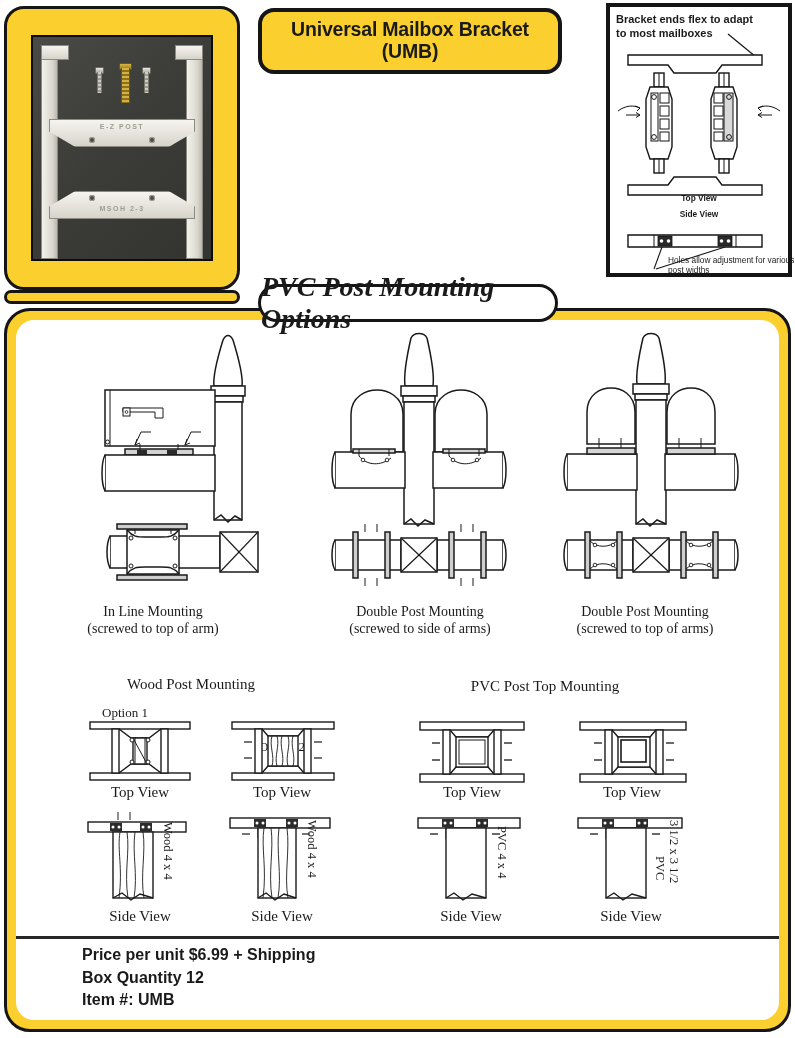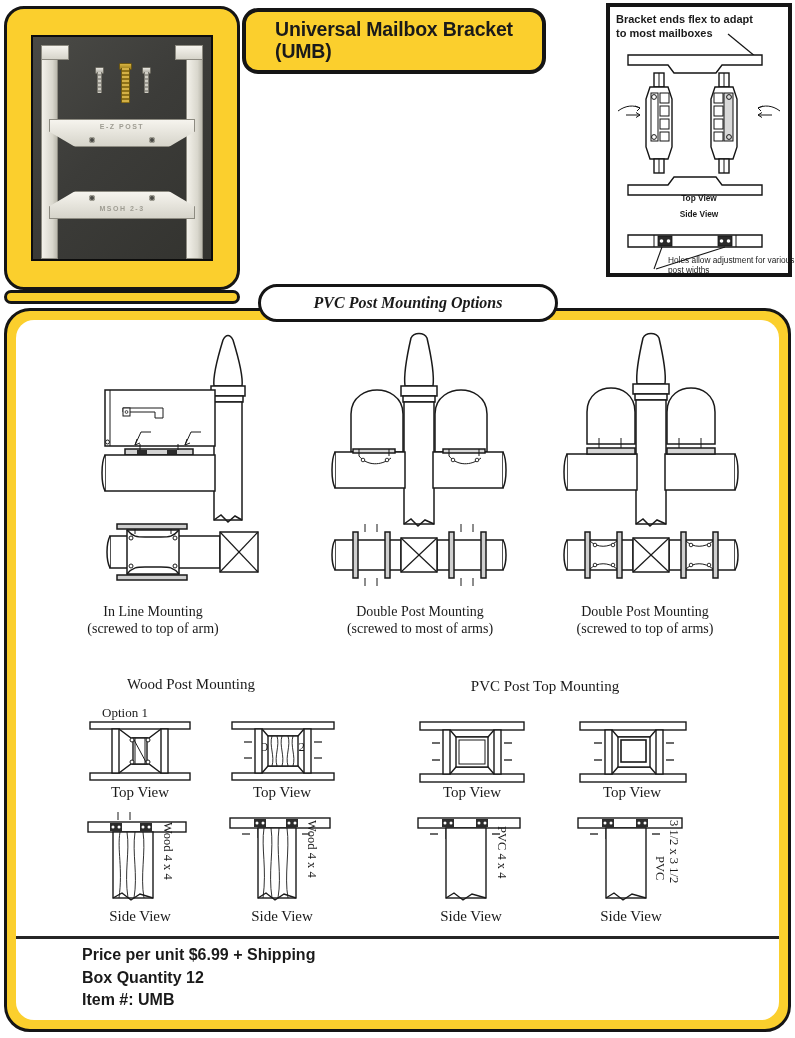--- a/index.html
+++ b/index.html
@@ -33,24 +33,24 @@
     background:linear-gradient(180deg,#e9e7e0,#a8a69c);border:1px solid #6e6c63;border-radius:1px;}
   .screw .shaft{position:absolute;top:5px;left:2px;right:2px;bottom:0;
     background:repeating-linear-gradient(180deg,#cfcdc4 0 2px,#9a9890 2px 4px);
     border-left:1px solid #7a786f;border-right:1px solid #7a786f;}
   .screw.brass .head{background:linear-gradient(180deg,#d8b441,#9b7d1d);border-color:#6c5712;}
   .screw.brass .shaft{background:repeating-linear-gradient(180deg,#d3b045 0 2px,#8d7119 2px 4px);
     border-left-color:#6c5712;border-right-color:#6c5712;}
 
   
   #title-banner{
-    position:absolute;left:242px;top:8px;width:304px;height:66px;
+    position:absolute;left:258px;top:8px;width:304px;height:66px;
     background:#FBCF2D;border:4px solid #151515;border-radius:16px;
     box-sizing:border-box;display:flex;align-items:center;justify-content:center;
-    text-align:left;line-height:1.12;
+    text-align:center;line-height:1.12;
   }
   #title-banner .t{font-size:19.5px;font-weight:bold;letter-spacing:-0.2px;}
 
   
   #description{
     position:absolute;left:280px;top:88px;width:288px;
     font-size:16.6px;line-height:1.32;letter-spacing:-0.1px;
   }
 
   
@@ -80,21 +80,21 @@
   #main-frame .inner{
     position:absolute;left:9px;top:9px;right:9px;bottom:9px;
     background:#fff;border-radius:18px;
   }
   #section-banner{
     position:absolute;left:258px;top:284px;width:300px;height:38px;
     background:#fff;border:3px solid #151515;border-radius:19px;box-sizing:border-box;
     display:flex;align-items:center;justify-content:center;z-index:5;
   }
   #section-banner .t{
-    font-family:"Liberation Serif",serif;font-style:italic;font-weight:bold;font-size:16px;
+    font-family:"Liberation Serif",serif;font-style:italic;font-weight:bold;font-size:28px;
   }
 
   
   .diagrams{position:absolute;left:0;top:0;right:0;bottom:0;}
   .caption{
     position:absolute;text-align:center;font-family:"Liberation Serif",serif;
     font-size:14px;line-height:1.18;
   }
   .sec-title{
     position:absolute;text-align:center;font-family:"Liberation Serif",serif;font-size:15px;
@@ -398,21 +398,21 @@
         <circle cx="164" cy="233" r="1.8" stroke-width="0.9"></circle>
       </g>
     </svg>
 
     <div class="caption" style="left:58px;top:604px;width:190px;">
       <span>In Line Mounting</span><br>
       <span>(screwed to top of arm)</span>
     </div>
     <div class="caption" style="left:320px;top:604px;width:200px;">
       <span>Double Post  Mounting</span><br>
-      <span>(screwed to most of arms)</span>
+      <span>(screwed to side of arms)</span>
     </div>
     <div class="caption" style="left:545px;top:604px;width:200px;">
       <span>Double Post Mounting</span><br>
       <span>(screwed to top of arms)</span>
     </div>
 
     <div class="sec-title" style="left:56px;top:676px;width:270px;">Wood Post Mounting</div>
     <div class="sec-title" style="left:400px;top:678px;width:290px;">PVC Post Top Mounting</div>
 
     <div class="sub-label" style="left:75px;top:705px;width:100px;">Option 1</div>

